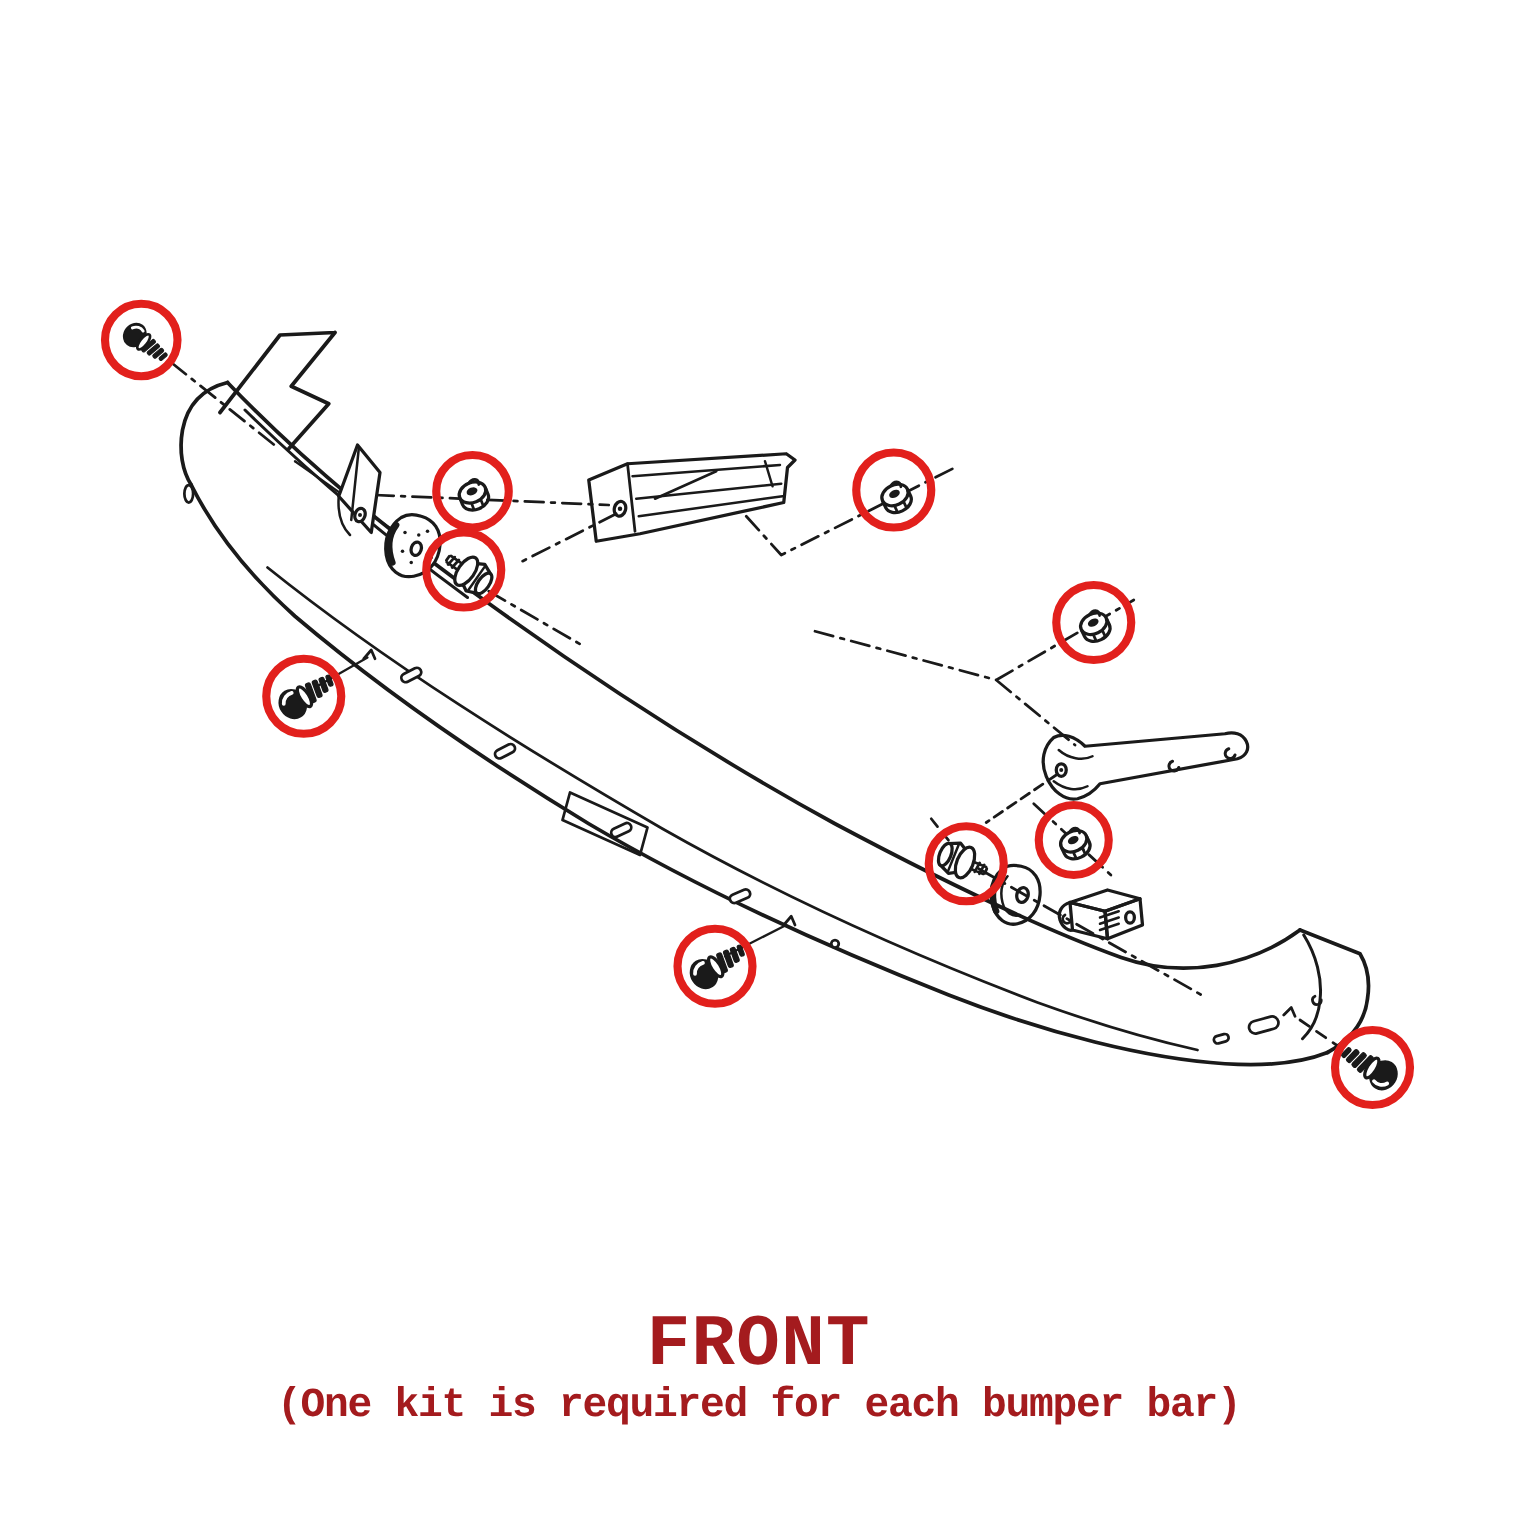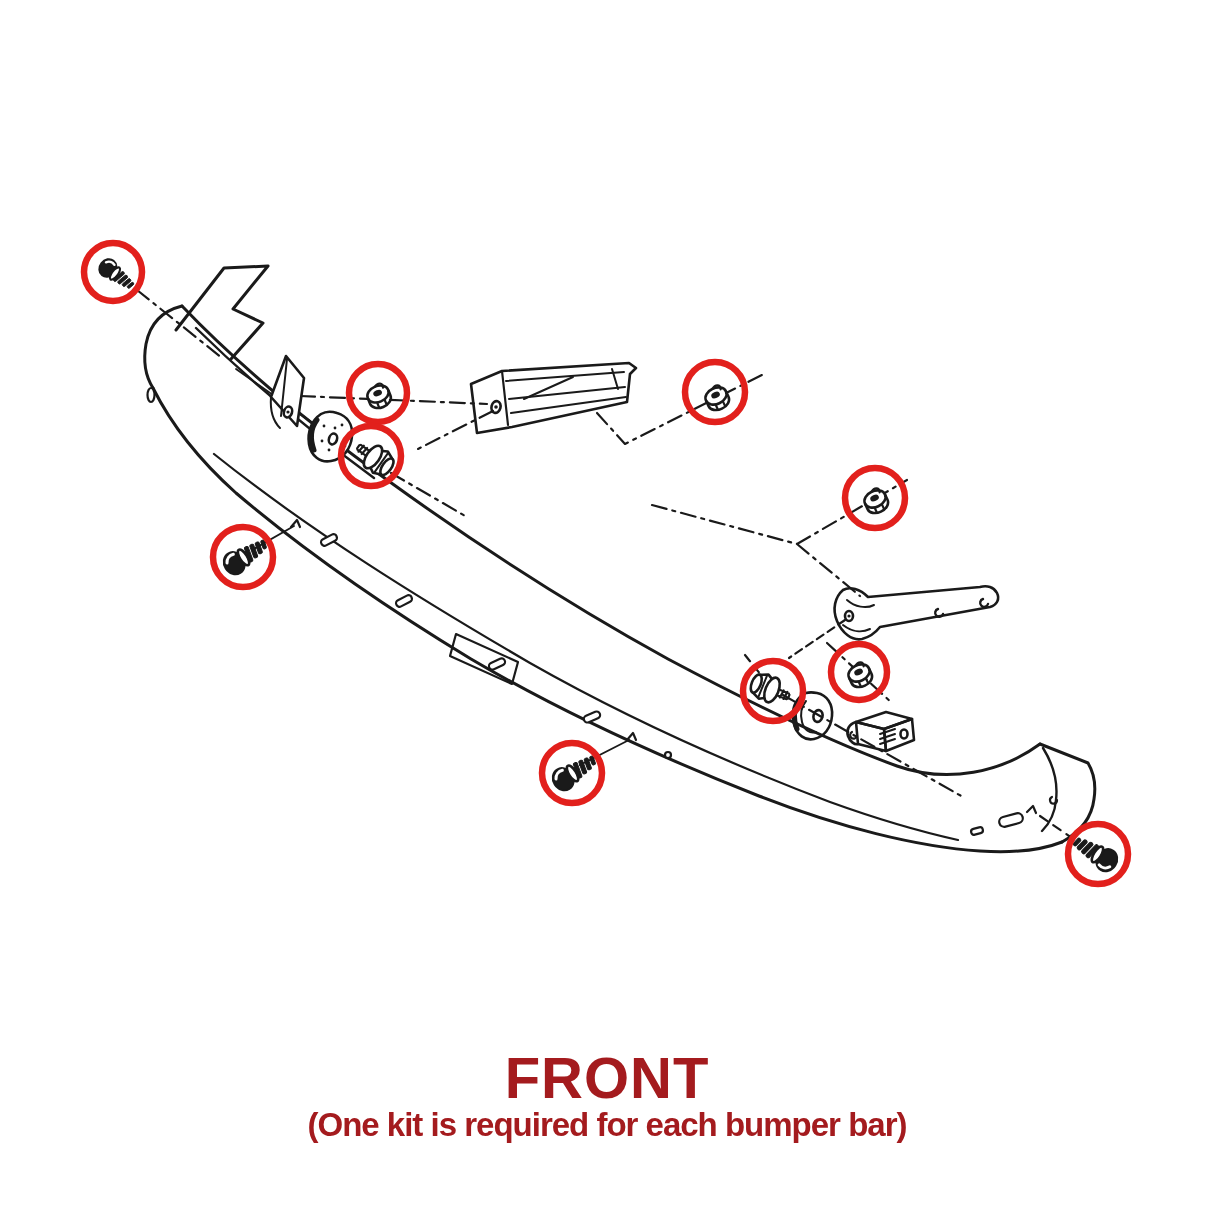--- a/index.html
+++ b/index.html
@@ -1,17 +1,17 @@
 <!DOCTYPE html>
 <html><head>
 <meta charset="utf-8">
 <style>
   html,body{margin:0;padding:0;background:#ffffff;}
   .stage{position:relative;width:1214px;height:1214px;background:#fff;overflow:hidden;
-         font-family:Liberation Sans, sans-serif;}
+         font-family:Liberation Mono, monospace;}
   .stage svg{position:absolute;left:0;top:0;}
   .caption{position:absolute;left:0;width:100%;text-align:center;color:#A41B1E;}
   .caption.main{top:1044px;font-size:58px;font-weight:bold;letter-spacing:1px;}
   .caption.sub{top:1106px;font-size:33px;font-weight:bold;letter-spacing:-1px;}
   [data-name="callout-circles"] circle{fill:none;stroke:#E2201C;stroke-width:6.5;}
   .ln{stroke:#1a1a1a;fill:none;stroke-linecap:round;stroke-linejoin:round;}
 </style>
 </head>
 <body>
 

